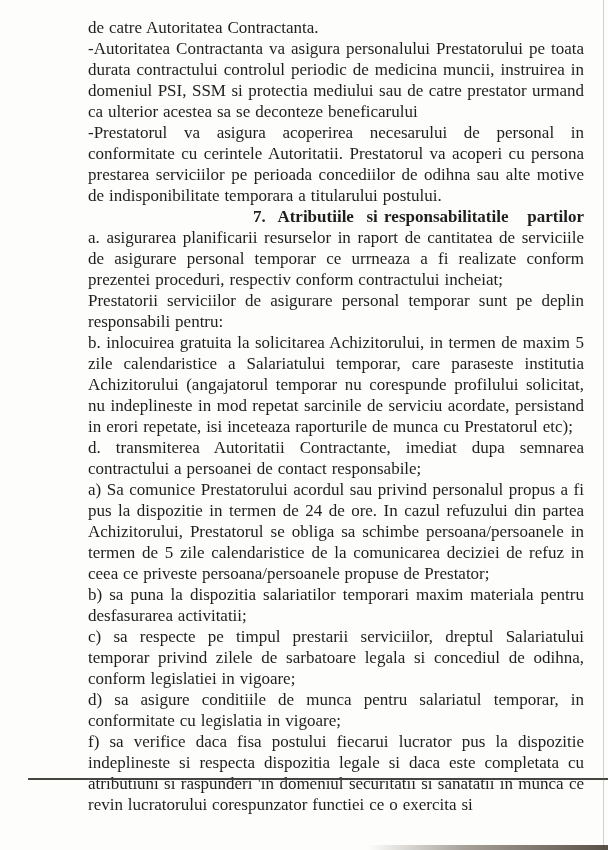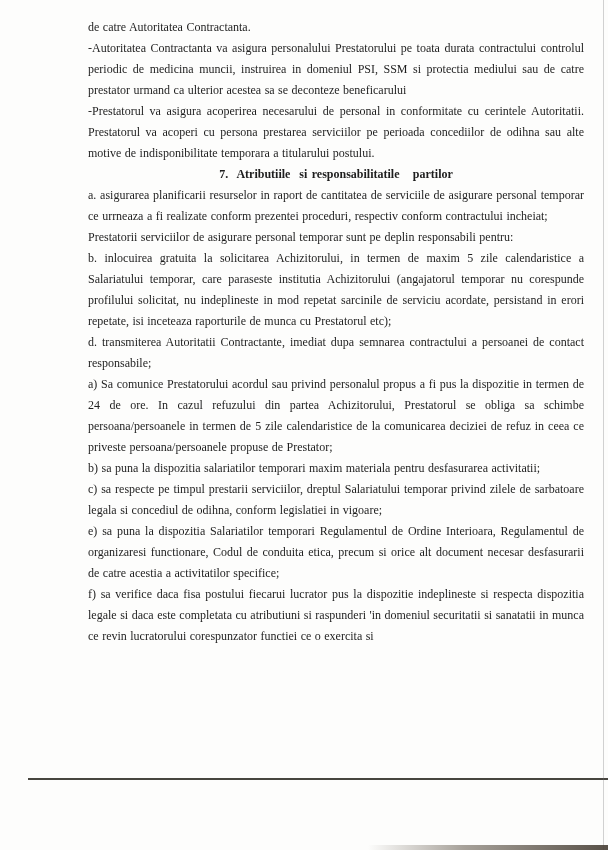--- a/index.html
+++ b/index.html
@@ -15,28 +15,28 @@
     overflow: hidden;
   }
   .text-block {
     position: absolute;
     left: 88px; top: 17px;
     width: 496px;
     color: #1e1e1e;
   }
   .para {
     margin: 0;
-    font-size: 12px;
+    font-size: 17px;
     line-height: 21px;
     text-align: justify;
     word-spacing: 0.04em;
   }
   .para.heading {
     font-weight: bold;
-    text-align: center;
+    text-align: right;
     white-space: pre-wrap;
     word-spacing: 0.12em;
   }
   .footer-rule {
     position: absolute;
     left: 28px; right: 0;
     top: 778px;
     height: 2px;
     background: #47453f;
   }
@@ -63,20 +63,20 @@
     <p class="para">-Autoritatea Contractanta va asigura personalului Prestatorului pe toata durata contractului controlul periodic de medicina muncii, instruirea in domeniul PSI, SSM si protectia mediului sau de catre prestator urmand ca ulterior acestea sa se deconteze beneficarului</p>
     <p class="para">-Prestatorul va asigura acoperirea necesarului de personal in conformitate cu cerintele Autoritatii. Prestatorul va acoperi cu persona prestarea serviciilor pe perioada concediilor de odihna sau alte motive de indisponibilitate temporara a titularului postului.</p>
     <p class="para heading">7.  Atributiile  si responsabilitatile   partilor</p>
     <p class="para">a. asigurarea planificarii resurselor in raport de cantitatea de serviciile de asigurare personal temporar ce urrneaza a fi realizate conform prezentei proceduri, respectiv conform contractului incheiat;</p>
     <p class="para">Prestatorii serviciilor de asigurare personal temporar sunt pe deplin responsabili pentru:</p>
     <p class="para">b. inlocuirea gratuita la solicitarea Achizitorului, in termen de maxim 5 zile calendaristice a Salariatului temporar, care paraseste institutia Achizitorului (angajatorul temporar nu corespunde profilului solicitat, nu indeplineste in mod repetat sarcinile de serviciu acordate, persistand in erori repetate, isi inceteaza raporturile de munca cu Prestatorul etc);</p>
     <p class="para">d. transmiterea Autoritatii Contractante, imediat dupa semnarea contractului a persoanei de contact responsabile;</p>
     <p class="para">a) Sa comunice Prestatorului acordul sau privind personalul propus a fi pus la dispozitie in termen de 24 de ore. In cazul refuzului din partea Achizitorului, Prestatorul se obliga sa schimbe persoana/persoanele in termen de 5 zile calendaristice de la comunicarea deciziei de refuz in ceea ce priveste persoana/persoanele propuse de Prestator;</p>
     <p class="para">b) sa puna la dispozitia salariatilor temporari maxim materiala pentru desfasurarea activitatii;</p>
     <p class="para">c) sa respecte pe timpul prestarii serviciilor, dreptul Salariatului temporar privind zilele de sarbatoare legala si concediul de odihna, conform legislatiei in vigoare;</p>
-    <p class="para">e) sa puna la dispozitia Salariatilor temporari Regulamentul de Ordine Interioara, Regulamentul de organizaresi functionare, Codul de conduita etica, precum si orice alt document necesar desfasurarii de catre acestia a activitatilor specifice;</p>
+    <p class="para">d) sa asigure conditiile de munca pentru salariatul temporar, in conformitate cu legislatia in vigoare;</p>
     <p class="para">f) sa verifice daca fisa postului fiecarui lucrator pus la dispozitie indeplineste si respecta dispozitia legale si daca este completata cu atributiuni si raspunderi 'in domeniul securitatii si sanatatii in munca ce revin lucratorului corespunzator functiei ce o exercita si</p>
   </div>
 
   <div class="footer-rule"></div>
   <div class="scan-edge-right"></div>
   <div class="scan-shadow-bottom"></div>
 </div>
 
 </body></html>

